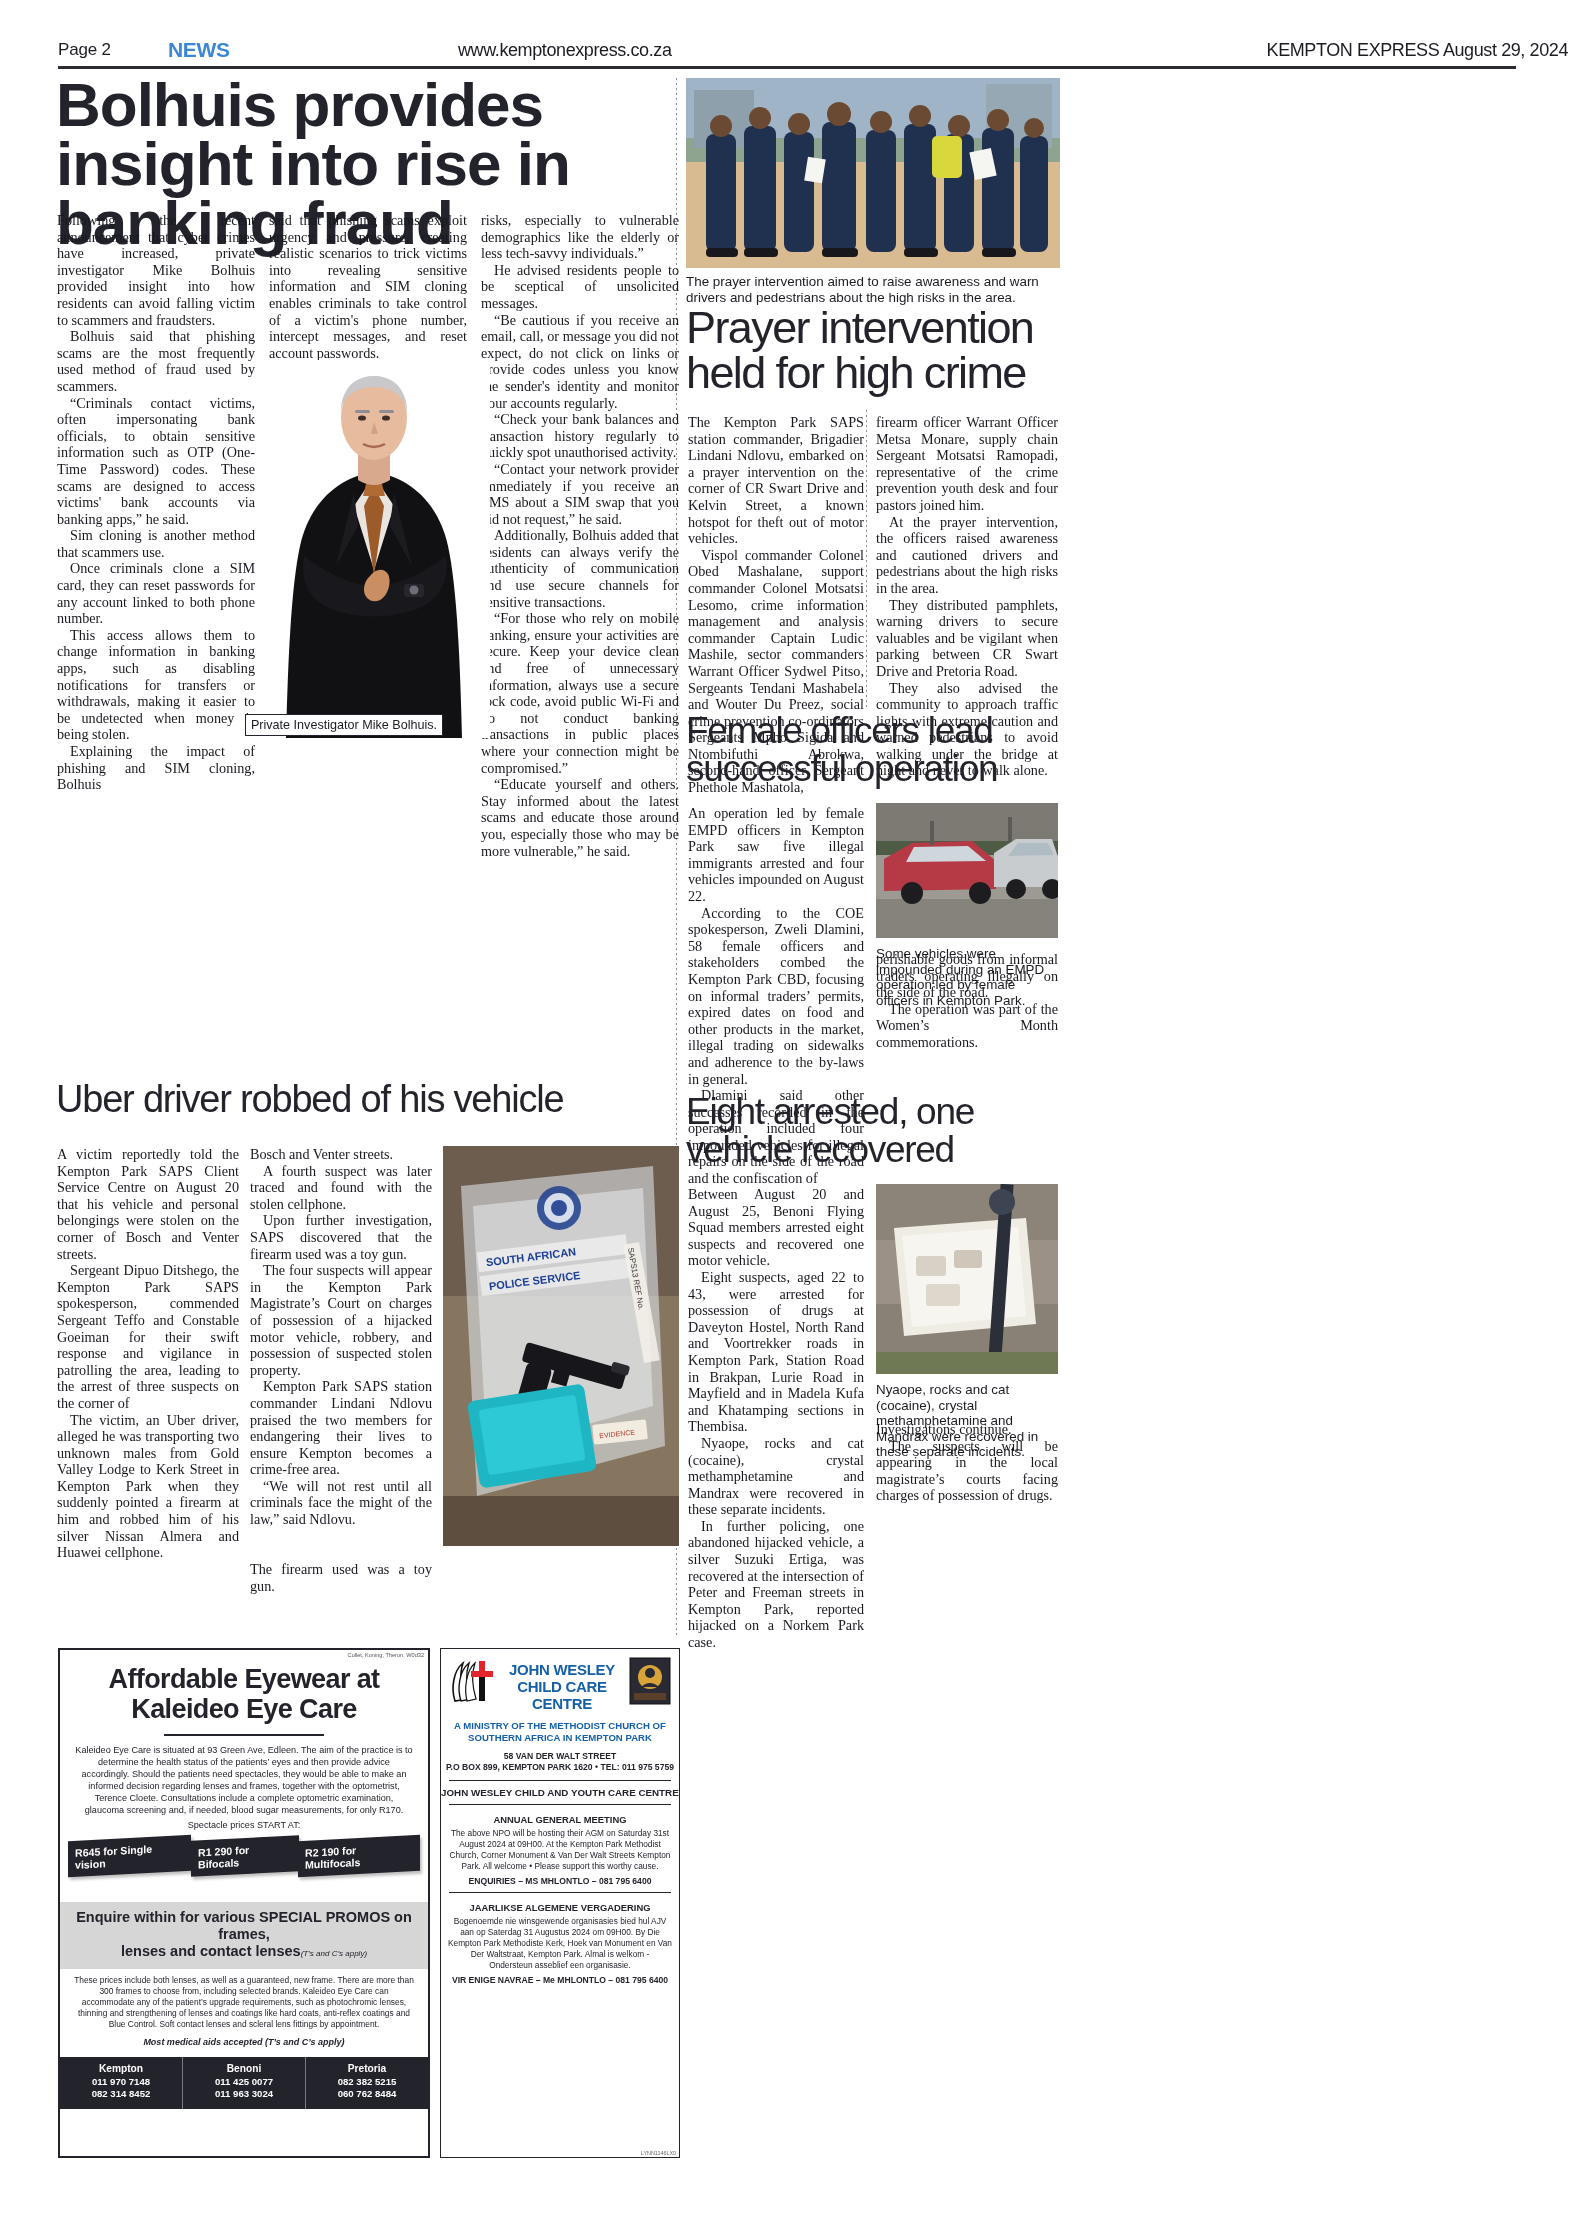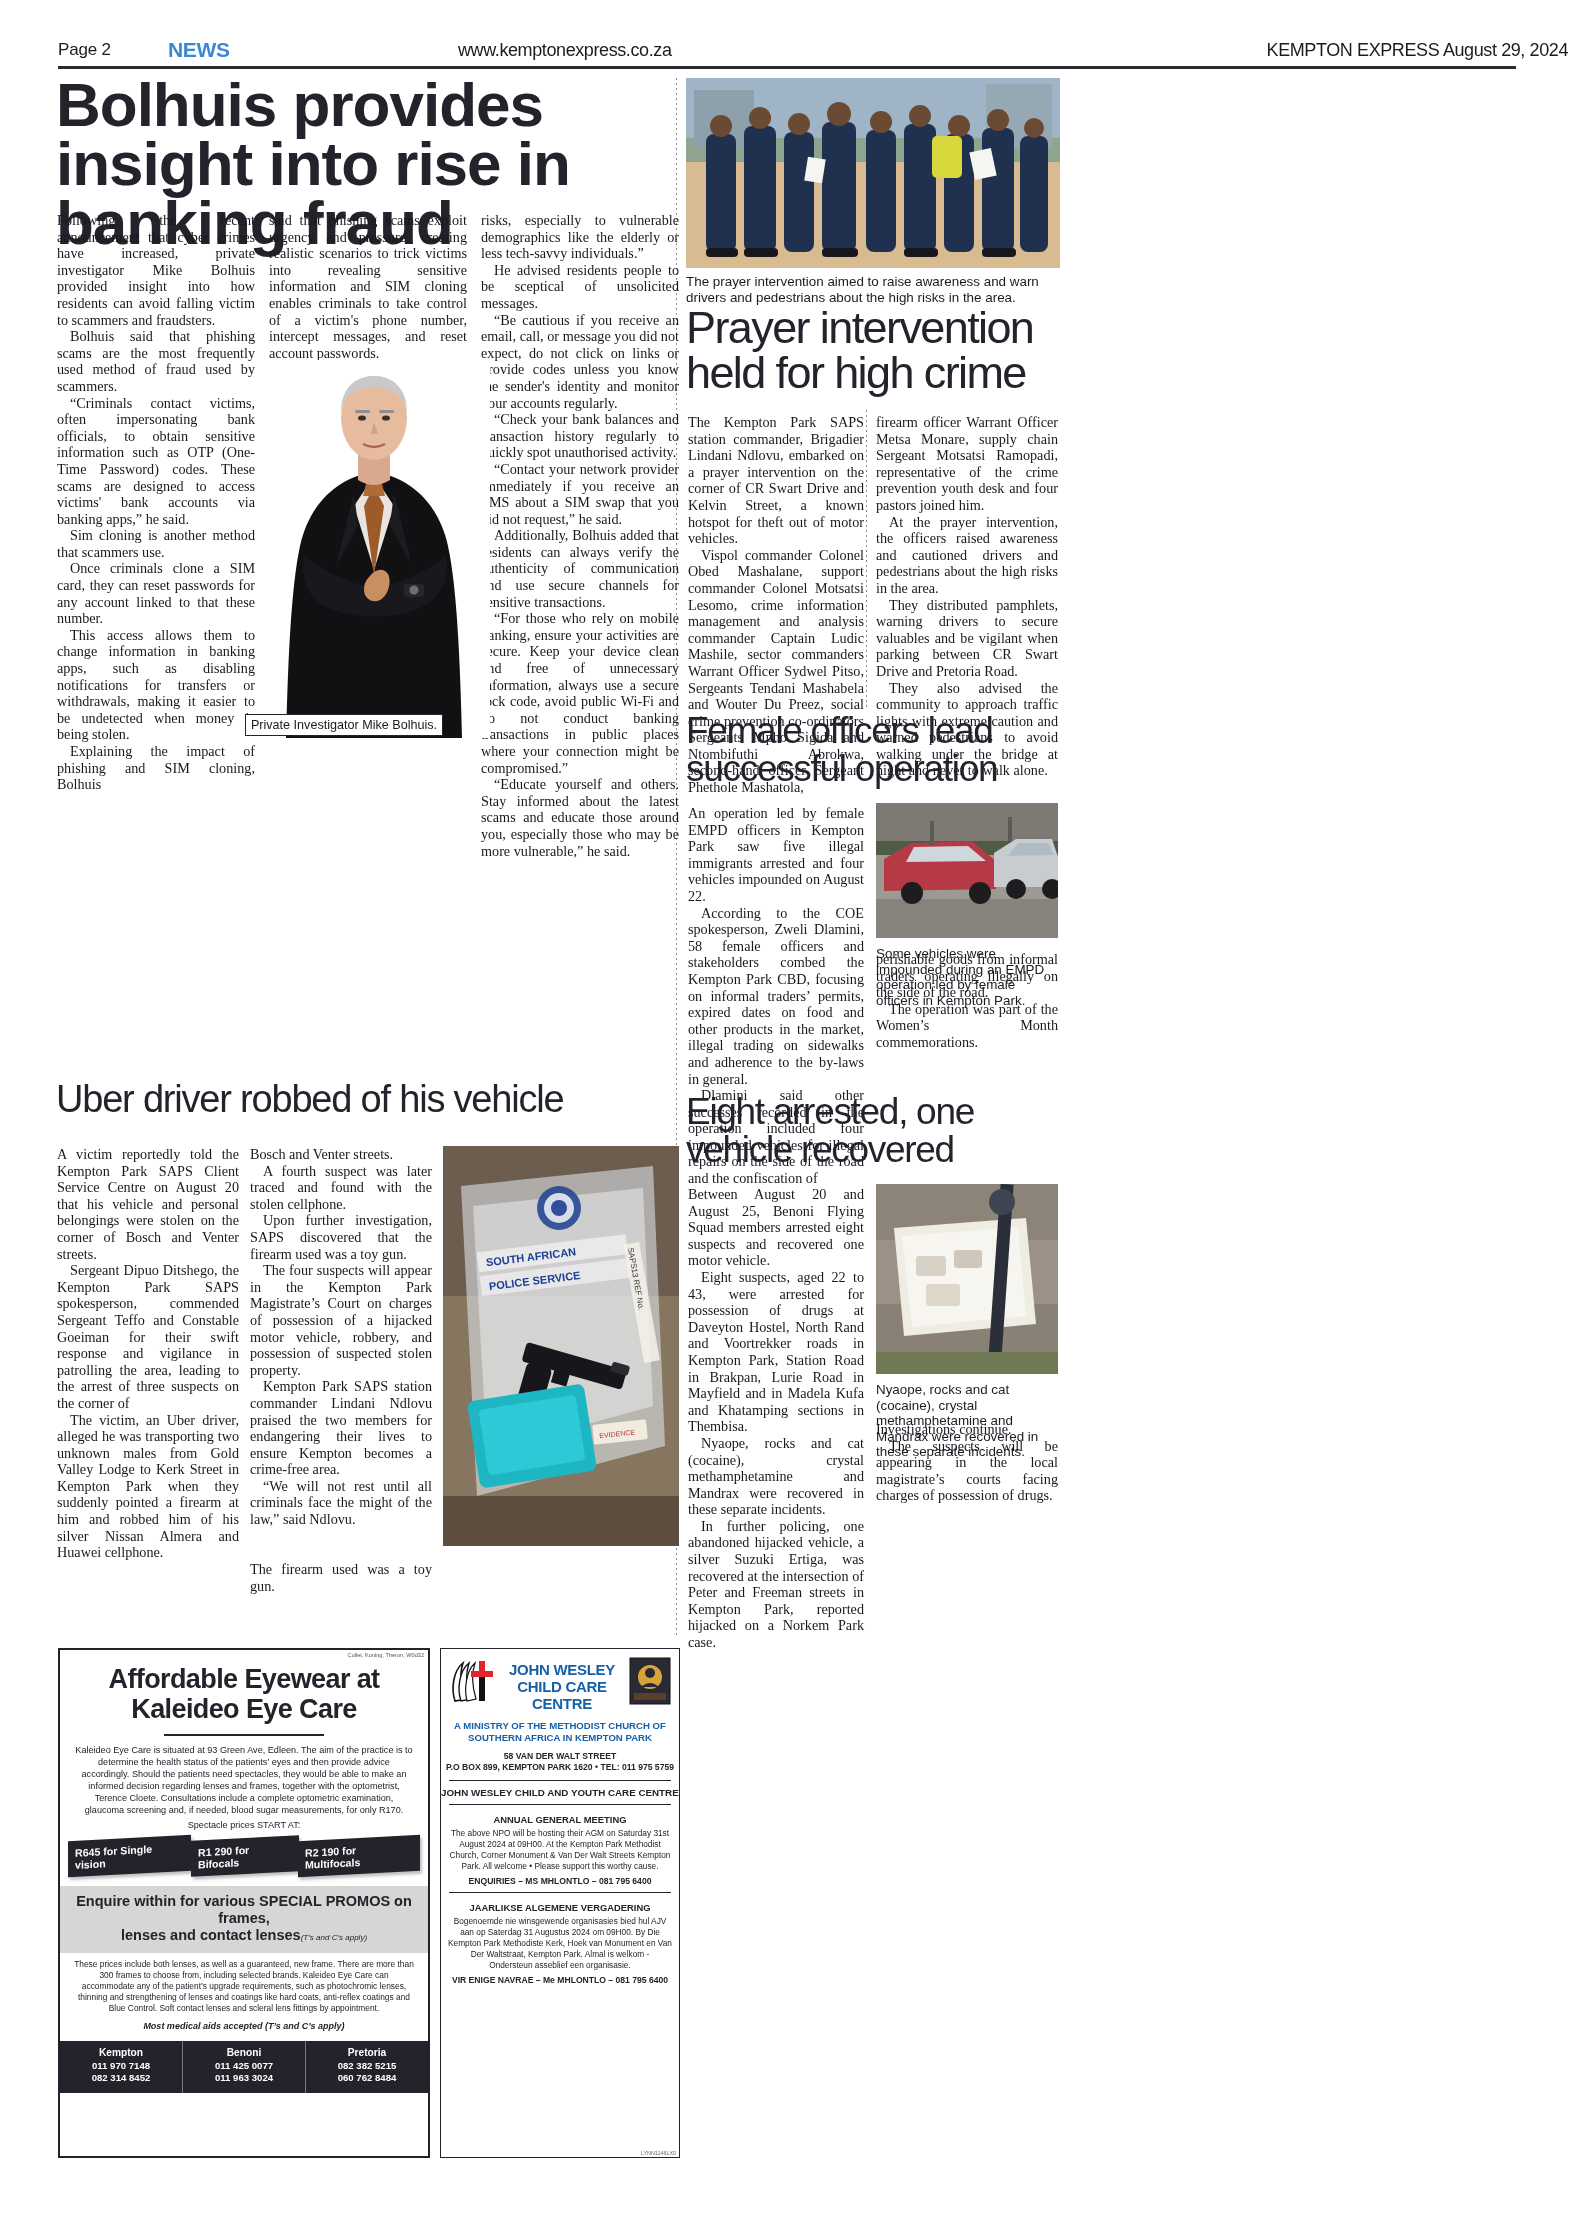--- a/index.html
+++ b/index.html
@@ -182,21 +182,21 @@
     font-size: 9.1px; text-align: center; margin-top: 4px; color: #23232c;
   }
   .pricerow { display: flex; justify-content: space-between; padding: 8px 8px 0; }
   .pricetag {
     background: #23232c; color: #fff;
     font-family: "Liberation Sans", sans-serif; font-weight: bold;
     font-size: 10.6px; padding: 6px 7px; transform: skewY(-3deg);
     box-shadow: 2px 3px 3px rgba(0,0,0,.25);
   }
   .ad1-promo {
-    background: #d6d6d6; margin-top: 12px; padding: 7px 8px; text-align: center;
+    background: #d6d6d6; margin-top: 28px; padding: 7px 8px; text-align: center;
     font-family: "Liberation Sans", sans-serif; font-weight: bold;
     font-size: 14.5px; line-height: 17px; color: #23232c;
   }
   .ad1-promo .tcs { font-size: 8px; font-weight: normal; font-style: italic; }
   .ad1-fine {
     font-family: "Liberation Sans", sans-serif; font-size: 8.4px; line-height: 11px;
     text-align: center; padding: 6px 12px 0; color: #23232c;
   }
   .ad1-aids {
     font-family: "Liberation Sans", sans-serif; font-size: 9px; font-style: italic;
@@ -274,21 +274,21 @@
   <div class="vdiv" style="left:676px; top:78px; height:1560px;"></div>
   <div class="vdiv" style="left:866px; top:410px; height:300px;"></div>
 
   <h1 class="hl" id="a1-head">Bolhuis provides insight into rise in banking fraud</h1>
 
   <div class="body" id="a1-c1">
       <p class="first">Following the recent announcement that cyber crimes have increased, private investigator Mike Bolhuis provided insight into how residents can avoid falling victim to scammers and fraudsters.</p>
       <p>Bolhuis said that phishing scams are the most frequently used method of fraud used by scammers.</p>
       <p>“Criminals contact victims, often impersonating bank officials, to obtain sensitive information such as OTP (One-Time Password) codes. These scams are designed to access victims' bank accounts via banking apps,” he said.</p>
       <p>Sim cloning is another method that scammers use.</p>
-      <p>Once criminals clone a SIM card, they can reset passwords for any account linked to that these number.</p>
+      <p>Once criminals clone a SIM card, they can reset passwords for any account linked to both phone number.</p>
       <p>This access allows them to change information in banking apps, such as disabling notifications for transfers or withdrawals, making it easier to be undetected when money is being stolen.</p>
       <p>Explaining the impact of phishing and SIM cloning, Bolhuis</p>
     </div>
   <div class="body" id="a1-c2">
       <p class="first">said that phishing scams exploit urgency and pressure, creating realistic scenarios to trick victims into revealing sensitive information and SIM cloning enables criminals to take control of a victim's phone number, intercept messages, and reset account passwords.</p>
       <p>“Both methods pose significant</p>
     </div>
   <div class="body" id="a1-c3">
       <p class="first">risks, especially to vulnerable demographics like the elderly or less tech-savvy individuals.”</p>
       <p>He advised residents people to be sceptical of unsolicited messages.</p>

